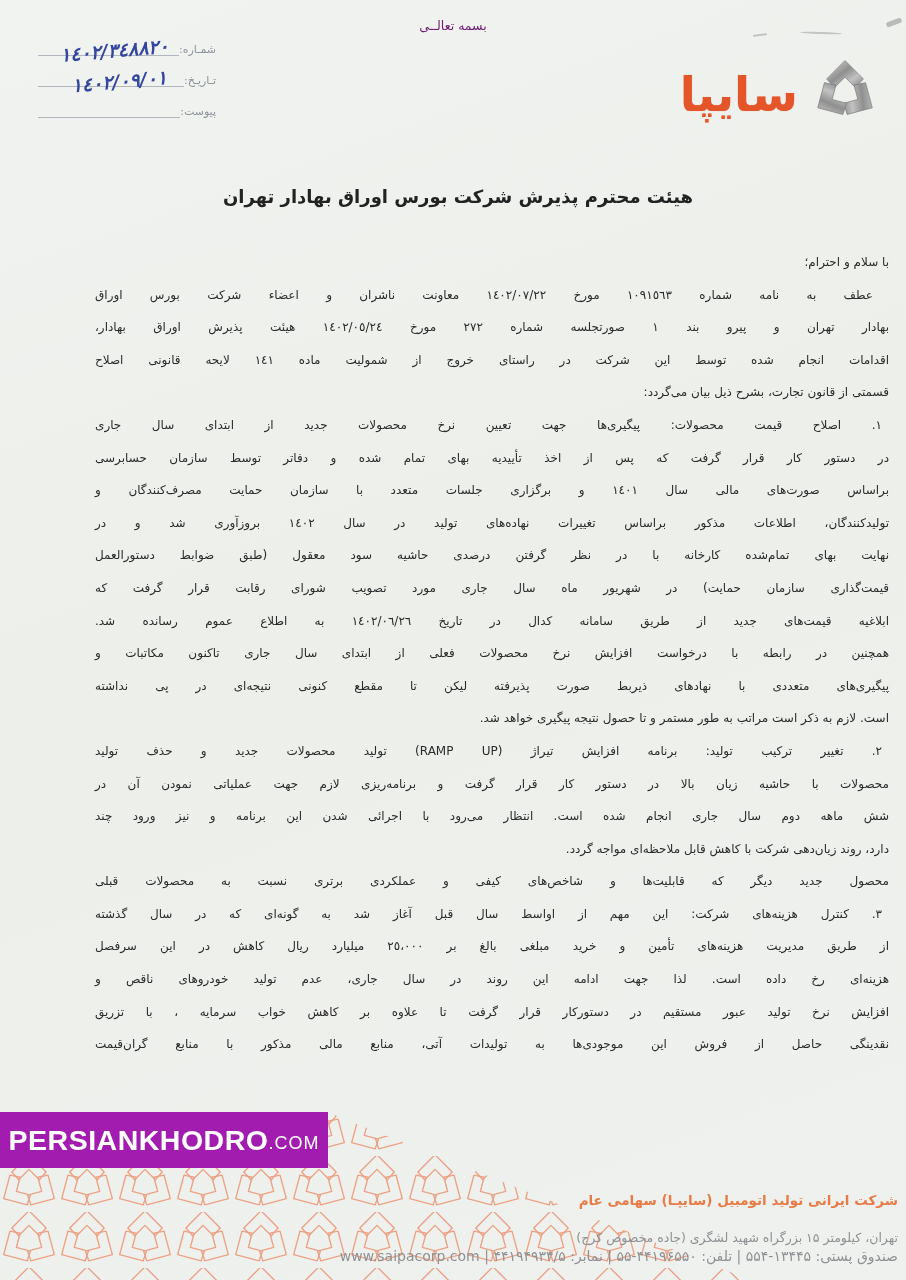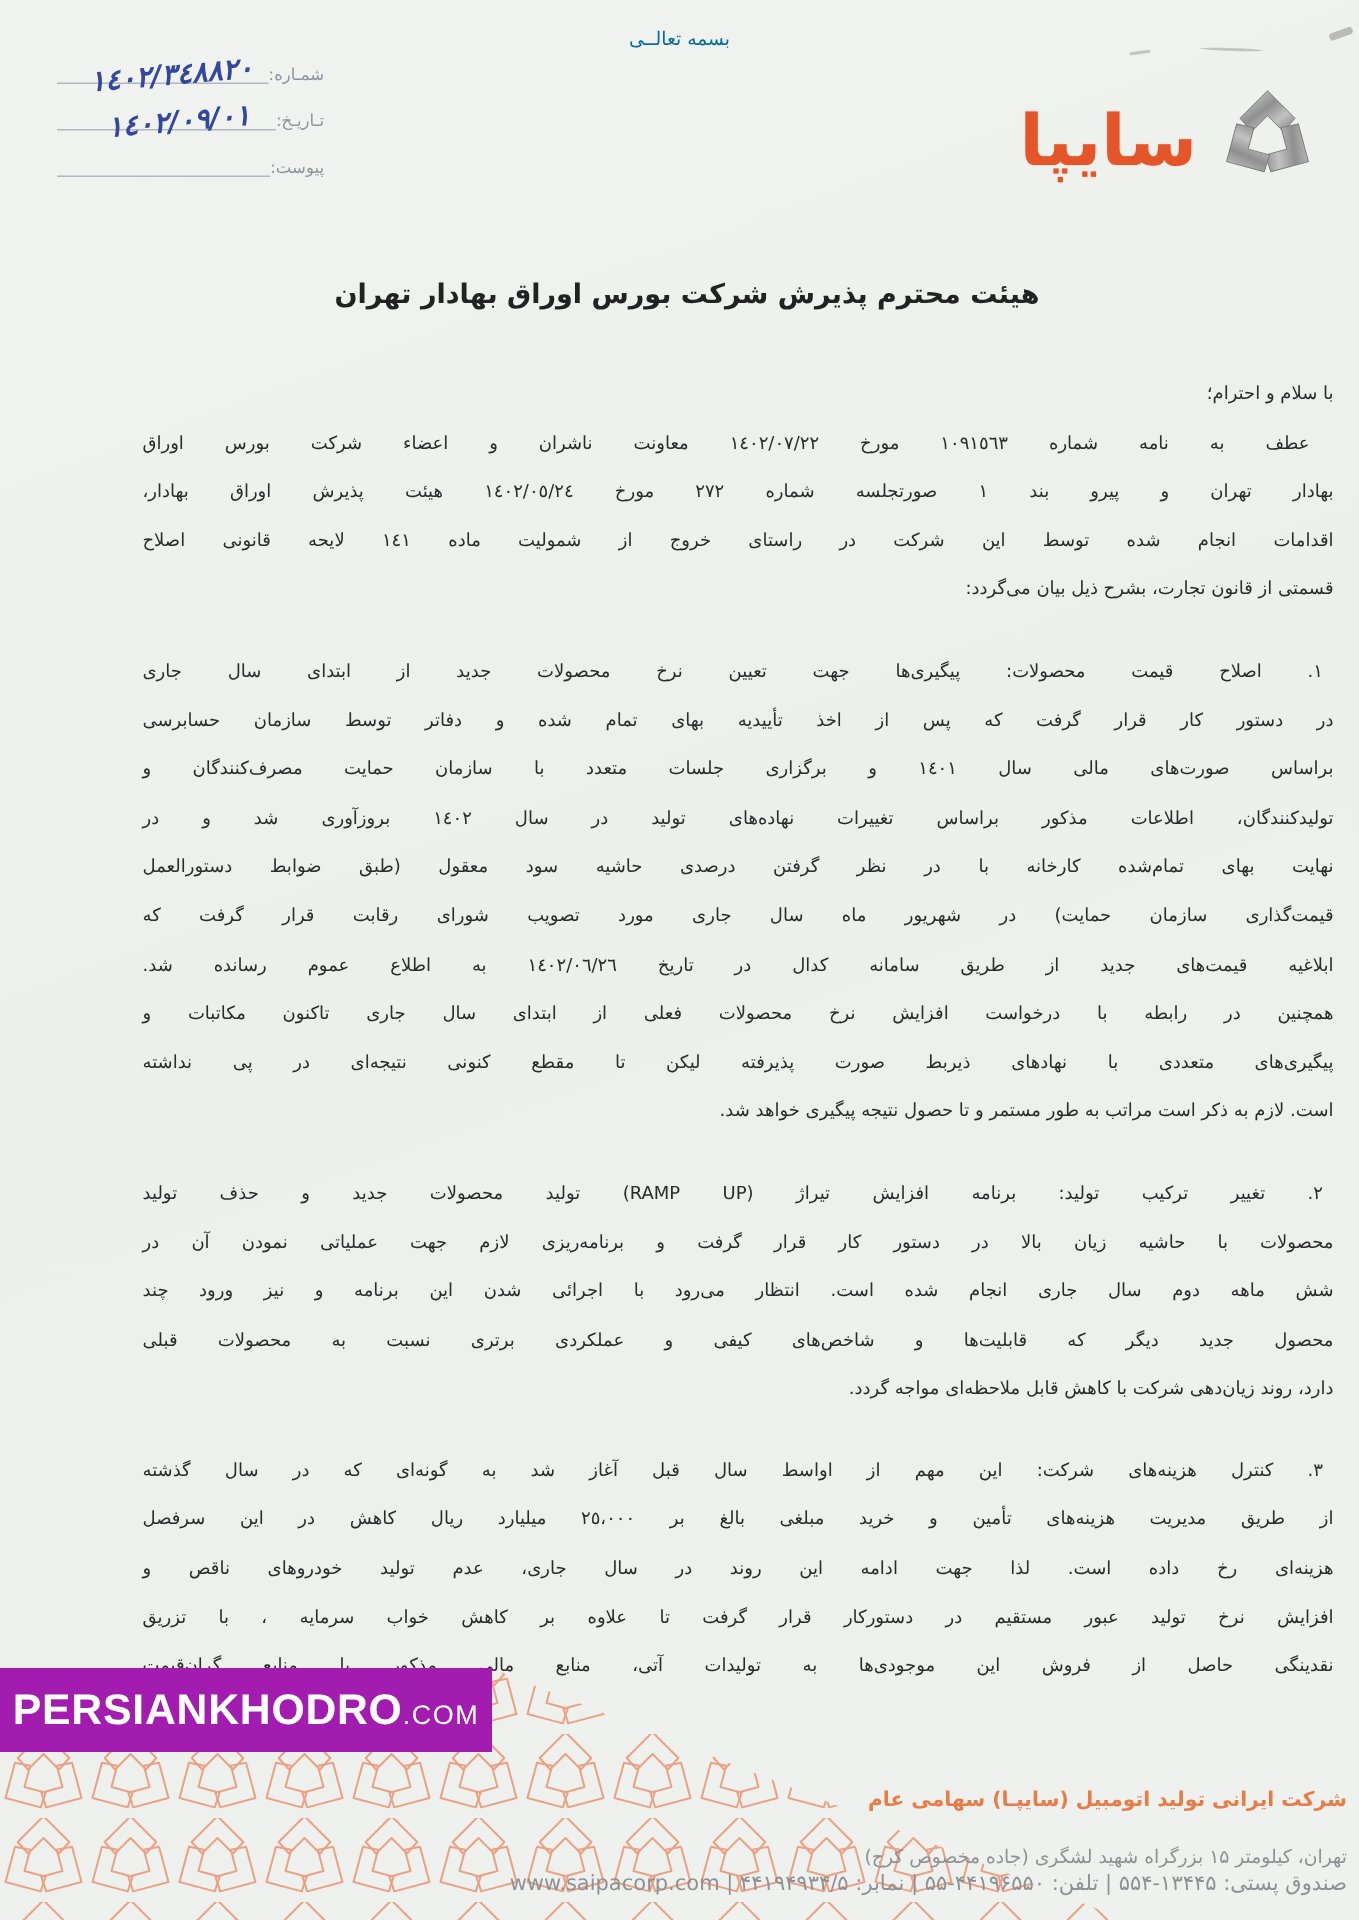--- a/index.html
+++ b/index.html
@@ -14,21 +14,21 @@
   .meta-label{font-size:11px;color:#8d939c;white-space:nowrap;padding-right:2px;}
   .meta-line{flex:1;border-bottom:1px solid #b2b7bf;height:100%;position:relative;margin-left:2px;}
   .hand{
     position:absolute;bottom:0;right:-6px;width:140px;text-align:center;
     color:#3347a0;font-size:19px;font-weight:bold;font-style:italic;
     letter-spacing:2px;transform:rotate(-5deg);transform-origin:right bottom;
     white-space:nowrap;direction:rtl;
   }
   
   .bismillah{position:absolute;top:18px;left:0;right:0;text-align:center;
-    font-size:12.5px;color:#0369a1;direction:rtl;}
+    font-size:12.5px;color:#701a75;direction:rtl;}
   
   .scan-mark{position:absolute;background:#8e8e8e;opacity:.45;border-radius:2px;}
   .mark1{top:34px;left:753px;width:14px;height:2px;transform:rotate(-8deg);}
   .mark2{top:32px;left:800px;width:42px;height:2px;transform:rotate(2deg);border-radius:50%;}
   .mark3{top:20px;left:886px;width:16px;height:5px;transform:rotate(-20deg);opacity:.55;}
   
   .logo{position:absolute;top:54px;right:26px;display:flex;align-items:center;gap:12px;direction:ltr;text-align:center;}
   .wordmark{color:#e4562a;font-size:47px;font-weight:bold;line-height:1;direction:rtl;
     text-shadow:0 0 1px rgba(228,86,42,.4);}
   
@@ -37,21 +37,21 @@
   
   .letter-body{position:absolute;top:246px;right:17px;left:95px;direction:rtl;}
   .bline{
     height:32.6px;line-height:32.6px;font-size:12px;color:#2b2b2b;
     text-align:justify;text-align-last:justify;text-justify:inter-word;
     white-space:nowrap;overflow:visible;
   }
   .bline.endline{text-align:right;text-align-last:right;}
   .bline.salut{text-align:right;text-align-last:right;}
   .bline.indent1{padding-right:16px;}
-  .bline.num{padding-right:7px;margin-top:22px;}
+  .bline.num{padding-right:7px;}
   
   .banner{position:absolute;top:1112px;left:0;width:328px;height:56px;background:#a21caf;
     display:flex;align-items:center;justify-content:center;z-index:3;
     font-family:"Liberation Sans",sans-serif;color:#fff;white-space:nowrap;}
   .banner b{font-size:28.5px;font-weight:bold;letter-spacing:.5px;}
   .banner span{font-size:18px;letter-spacing:1px;margin-top:6px;}
   
   .pattern-wrap{position:absolute;left:0;top:1100px;z-index:1;}
   
   .footer{position:absolute;right:8px;top:1192px;text-align:right;direction:rtl;z-index:2;}
@@ -124,22 +124,22 @@
   <div class="bline">تولیدکنندگان، اطلاعات مذکور براساس تغییرات نهاده‌های تولید در سال ١٤٠٢ بروزآوری شد و در</div>
   <div class="bline">نهایت بهای تمام‌شده کارخانه با در نظر گرفتن درصدی حاشیه سود معقول (طبق ضوابط دستورالعمل</div>
   <div class="bline">قیمت‌گذاری سازمان حمایت) در شهریور ماه سال جاری مورد تصویب شورای رقابت قرار گرفت که</div>
   <div class="bline">ابلاغیه قیمت‌های جدید از طریق سامانه کدال در تاریخ ١٤٠٢/٠٦/٢٦ به اطلاع عموم رسانده شد.</div>
   <div class="bline">همچنین در رابطه با درخواست افزایش نرخ محصولات فعلی از ابتدای سال جاری تاکنون مکاتبات و</div>
   <div class="bline">پیگیری‌های متعددی با نهادهای ذیربط صورت پذیرفته لیکن تا مقطع کنونی نتیجه‌ای در پی نداشته</div>
   <div class="bline endline">است. لازم به ذکر است مراتب به طور مستمر و تا حصول نتیجه پیگیری خواهد شد.</div>
   <div class="bline num">٢.  تغییر ترکیب تولید: برنامه افزایش تیراژ (RAMP UP) تولید محصولات جدید و حذف تولید</div>
   <div class="bline">محصولات با حاشیه زیان بالا در دستور کار قرار گرفت و برنامه‌ریزی لازم جهت عملیاتی نمودن آن در</div>
   <div class="bline">شش ماهه دوم سال جاری انجام شده است. انتظار می‌رود با اجرائی شدن این برنامه و نیز ورود چند</div>
+  <div class="bline endline">دارد، روند زیان‌دهی شرکت با کاهش قابل ملاحظه‌ای مواجه گردد.</div>
   <div class="bline">محصول جدید دیگر که قابلیت‌ها و شاخص‌های کیفی و عملکردی برتری نسبت به محصولات قبلی</div>
-  <div class="bline endline">دارد، روند زیان‌دهی شرکت با کاهش قابل ملاحظه‌ای مواجه گردد.</div>
   <div class="bline num">٣.  کنترل هزینه‌های شرکت: این مهم از اواسط سال قبل آغاز شد به گونه‌ای که در سال گذشته</div>
   <div class="bline">از طریق مدیریت هزینه‌های تأمین و خرید مبلغی بالغ بر ٢٥،٠٠٠ میلیارد ریال کاهش در این سرفصل</div>
   <div class="bline">هزینه‌ای رخ داده است. لذا جهت ادامه این روند در سال جاری، عدم تولید خودروهای ناقص و</div>
   <div class="bline">افزایش نرخ تولید عبور مستقیم در دستورکار قرار گرفت تا علاوه بر کاهش خواب سرمایه ، با تزریق</div>
   <div class="bline">نقدینگی حاصل از فروش این موجودی‌ها به تولیدات آتی، منابع مالی مذکور با منابع گران‌قیمت</div>
 </div>
 
 <div class="pattern-wrap">
   <svg width="745" height="180" viewBox="0 0 745 180" xmlns="http://www.w3.org/2000/svg">
     <defs>

